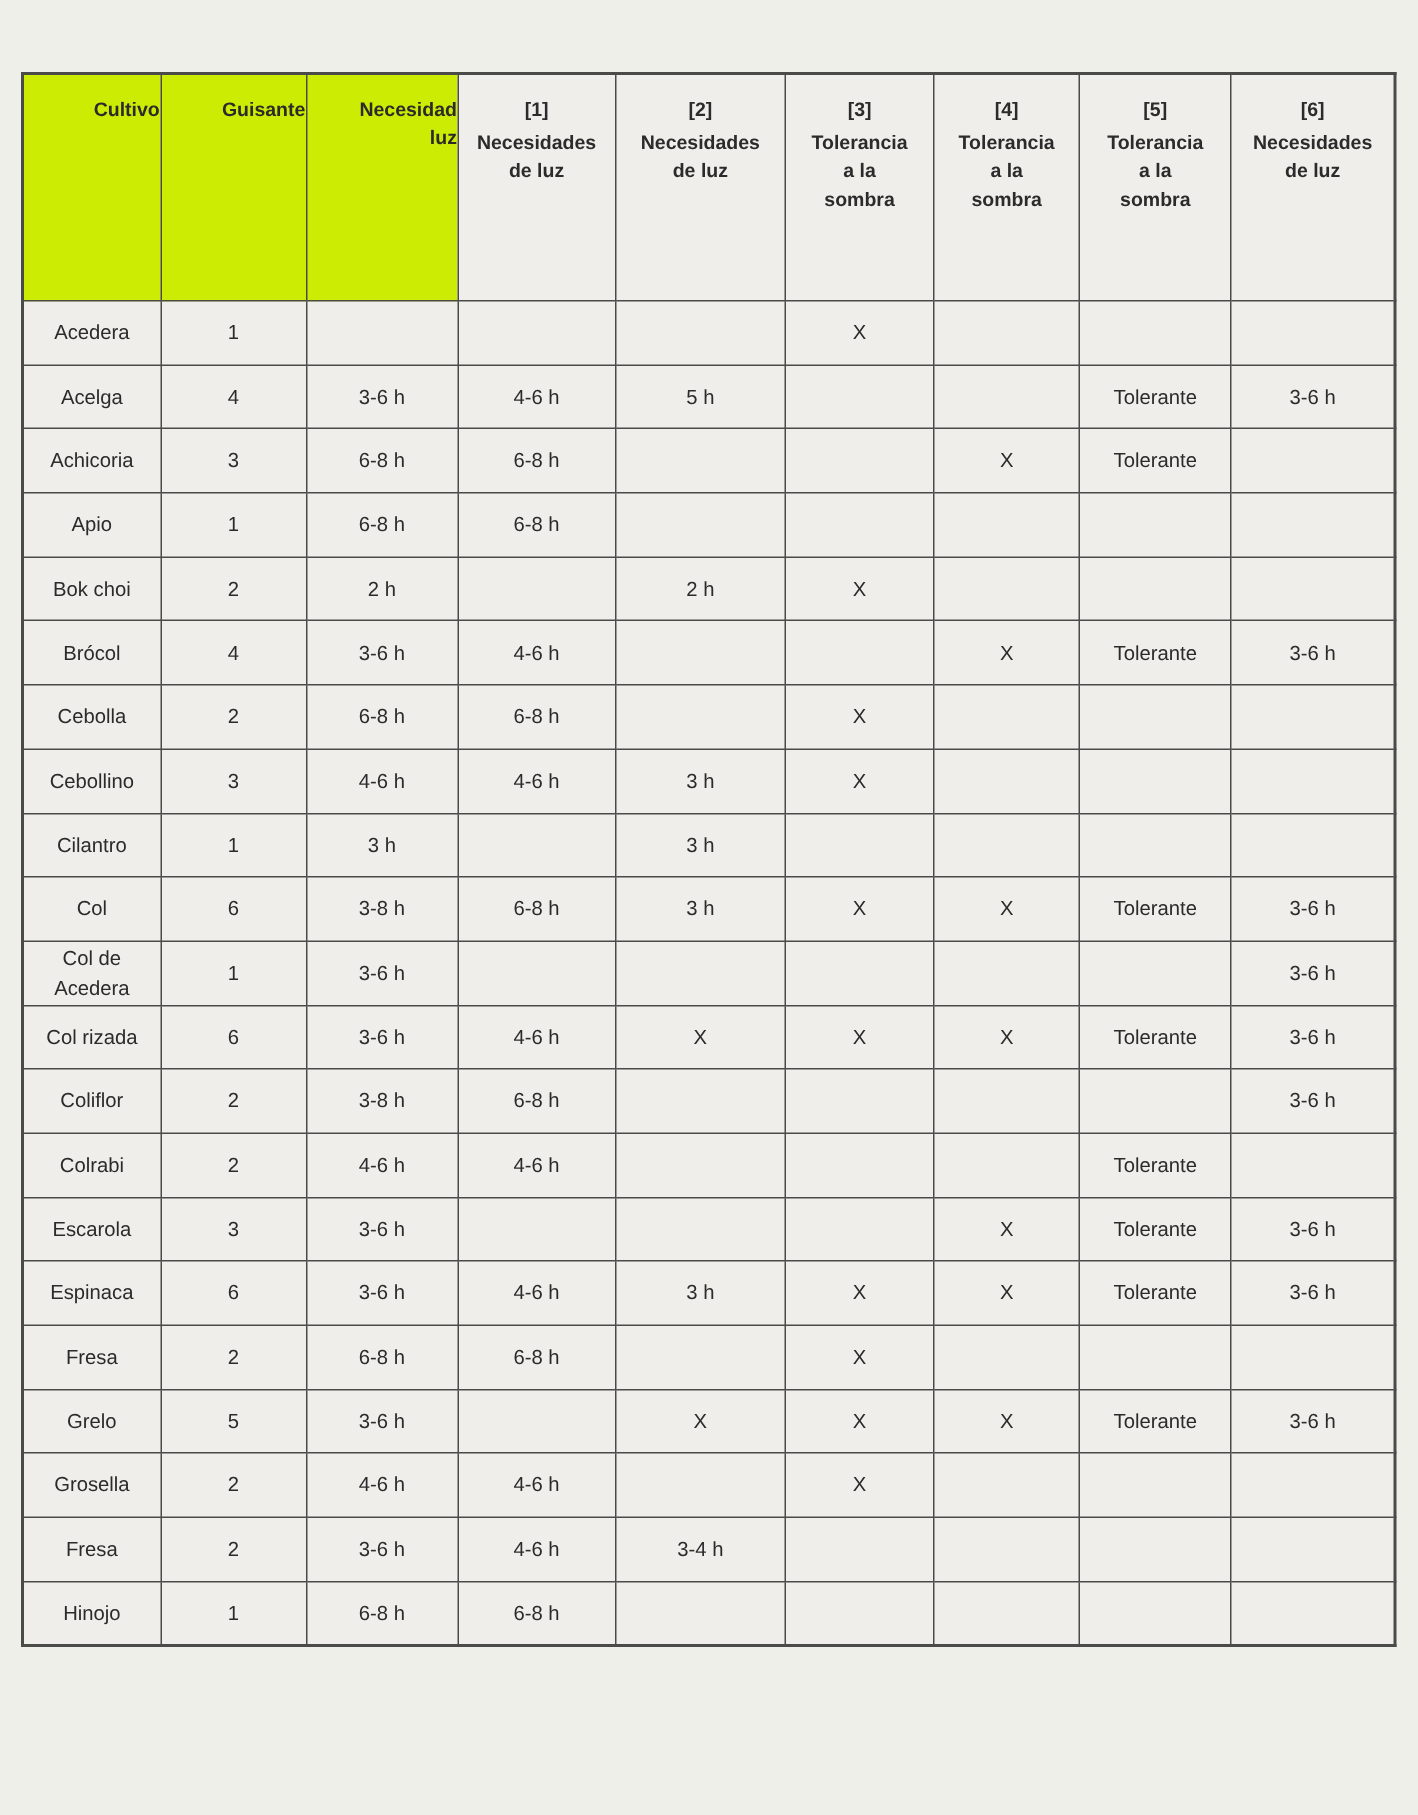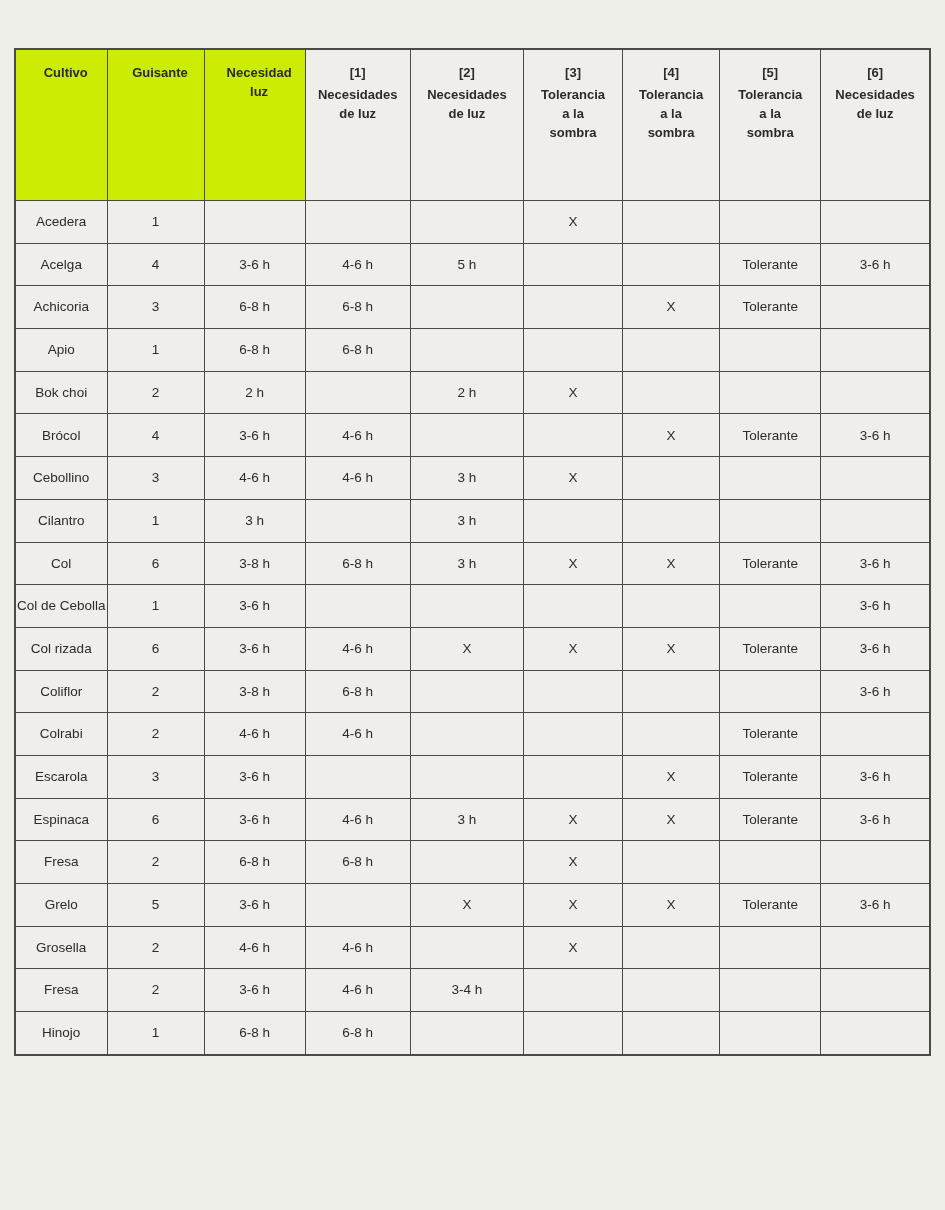--- a/index.html
+++ b/index.html
@@ -43,21 +43,21 @@
     font-size: 13px;
     vertical-align: top;
     padding-top: 14px;
   }
   
   th.c-green, td.c-green {
     background: #cdec04;
   }
   thead th.c-green {
     background: #cdec04;
-    text-align: center;
+    text-align: right;
     padding-left: 9px;
   }
   td.crop-name {
     text-align: left;
     padding-left: 9px;
   }
   .hdr-line { display: block; }
   .hdr-num { display: block; margin-bottom: 3px; }
   col.col-cultivo   { width: 91px; }
   col.col-menc      { width: 96px; }
@@ -194,20 +194,31 @@
           <td class="c-green">4</td>
           <td class="c-green">3-6 h</td>
           <td class="">4-6 h</td>
           <td class=""></td>
           <td class=""></td>
           <td class="">X</td>
           <td class="">Tolerante</td>
           <td class="">3-6 h</td>
         </tr>
         <tr>
+          <td class="c-green crop-name">Cebolla</td>
+          <td class="c-green">2</td>
+          <td class="c-green">6-8 h</td>
+          <td class="">6-8 h</td>
+          <td class=""></td>
+          <td class="">X</td>
+          <td class=""></td>
+          <td class=""></td>
+          <td class=""></td>
+        </tr>
+        <tr>
           <td class="c-green crop-name">Cebollino</td>
           <td class="c-green">3</td>
           <td class="c-green">4-6 h</td>
           <td class="">4-6 h</td>
           <td class="">3 h</td>
           <td class="">X</td>
           <td class=""></td>
           <td class=""></td>
           <td class=""></td>
         </tr>
@@ -227,21 +238,21 @@
           <td class="c-green">6</td>
           <td class="c-green">3-8 h</td>
           <td class="">6-8 h</td>
           <td class="">3 h</td>
           <td class="">X</td>
           <td class="">X</td>
           <td class="">Tolerante</td>
           <td class="">3-6 h</td>
         </tr>
         <tr>
-          <td class="c-green crop-name tall2">Col de Cebolla</td>
+          <td class="c-green crop-name tall2">Col de Acedera</td>
           <td class="c-green tall2">1</td>
           <td class="c-green tall2">3-6 h</td>
           <td class="tall2"></td>
           <td class="tall2"></td>
           <td class="tall2"></td>
           <td class="tall2"></td>
           <td class="tall2"></td>
           <td class="tall2">3-6 h</td>
         </tr>
         <tr>

